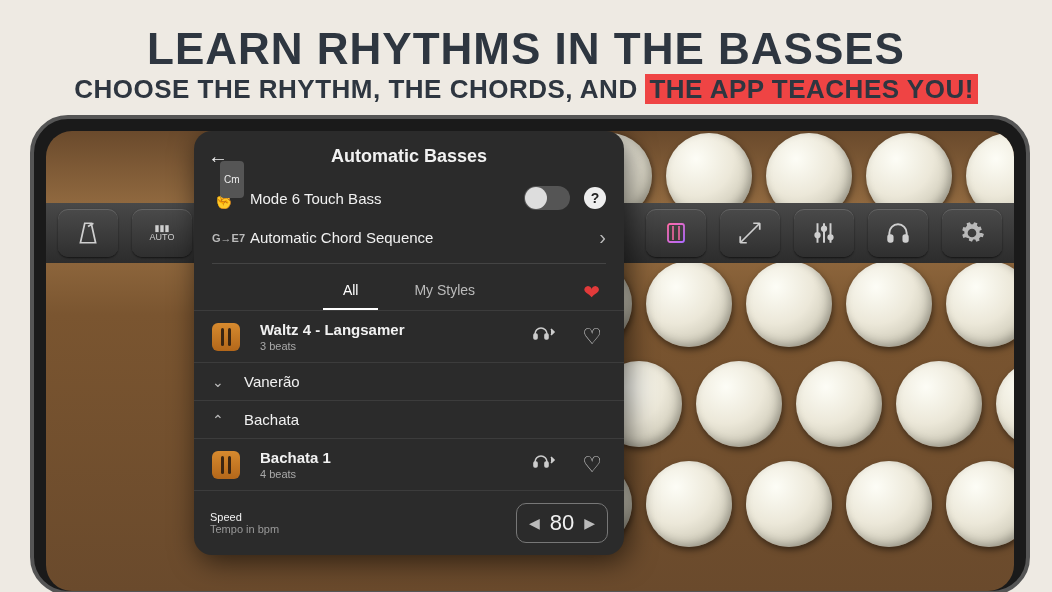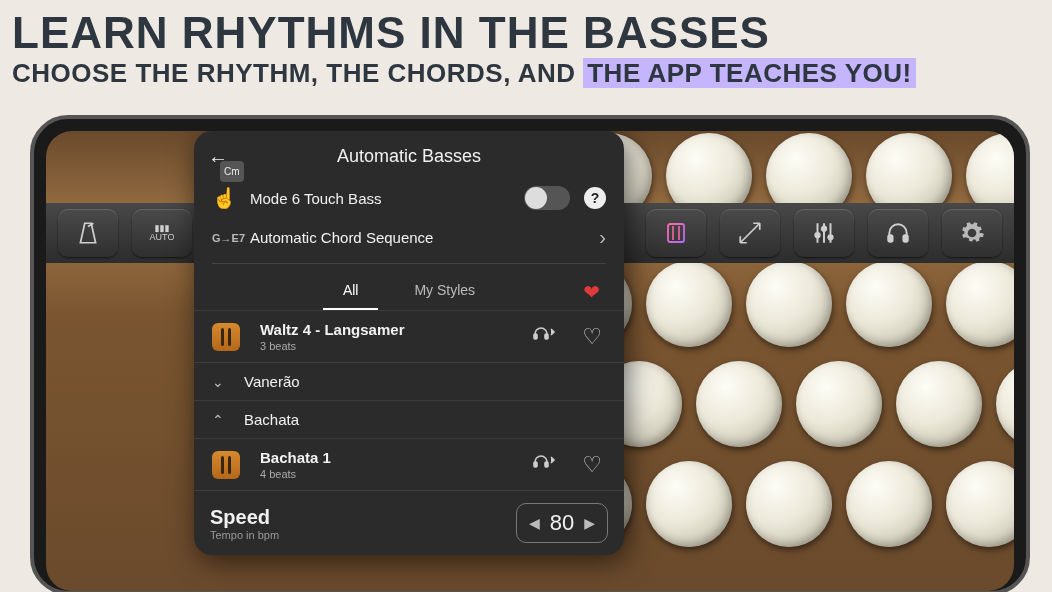--- a/index.html
+++ b/index.html
@@ -1,20 +1,20 @@
 <!DOCTYPE html>
 <html><head>
 <meta charset="utf-8">
 <style>
   * { margin: 0; padding: 0; box-sizing: border-box; }
   body { width: 1052px; height: 592px; font-family: -apple-system, Helvetica, Arial, sans-serif; background: #eeeae3; overflow: hidden; position: relative; }
-  .promo-header { text-align: left; padding: 8px 12px 4px; }
+  .promo-header { text-align: center; padding: 8px 12px 4px; margin-top: 16px; }
   .promo-title { font-size: 44px; font-weight: 800; color: #2e3640; letter-spacing: 1px; }
   .promo-subtitle { font-size: 26px; font-weight: 700; color: #2e3640; letter-spacing: 0.5px; }
-  .highlight { background: #c4b5fd; padding: 0 4px; }
+  .highlight { background: #ef4444; padding: 0 4px; }
   .device-frame { position: absolute; left: 30px; top: 115px; width: 1000px; height: 480px; background: #1a1a1a; border: 4px solid #555; border-radius: 38px; overflow: hidden; }
   .device-screen { position: absolute; left: 12px; top: 12px; right: 12px; bottom: 0; border-radius: 26px; overflow: hidden; background: linear-gradient(#6a4a2c 0%, #7e5a36 8%, #9a7144 20%, #7a5530 40%, #6a4a2c 100%); }
 
   
   .button-row { position: absolute; left: 0; right: 0; display: flex; gap: 14px; padding-left: 520px; }
   .row-1 { top: 2px; }
   .row-2 { top: 130px; padding-left: 500px; }
   .row-3 { top: 230px; padding-left: 550px; }
   .row-4 { top: 330px; padding-left: 500px; }
   .accordion-btn { width: 86px; height: 86px; border-radius: 50%; background: radial-gradient(circle at 35% 30%, #fdfdf6 0%, #ece8d9 45%, #c9c5b3 80%, #9e9a86 100%); box-shadow: inset -3px -3px 8px rgba(0,0,0,.25), 1px 3px 6px rgba(0,0,0,.5); flex-shrink: 0; }
@@ -23,22 +23,22 @@
   .toolbar { position: absolute; left: 0; right: 0; top: 72px; height: 60px; background: linear-gradient(#484848,#2c2c2c); display: flex; align-items: center; padding: 0 12px; gap: 14px; }
   .tool-btn { width: 60px; height: 48px; border-radius: 10px; background: linear-gradient(#4a4a4a,#2f2f2f); display: flex; align-items: center; justify-content: center; color: #cfcfcf; font-size: 24px; box-shadow: inset 0 1px 0 rgba(255,255,255,.15), 0 1px 2px rgba(0,0,0,.6); }
   .tool-spacer { flex: 1; }
   .tool-accent { color: #e7508b; }
 
   
   .panel { position: absolute; left: 148px; top: 0; width: 430px; background: #2b2b2b; border-radius: 18px; box-shadow: 4px 6px 28px rgba(0,0,0,.6); color: #f1f1f1; padding: 10px 0 0; }
   .panel-header { display: flex; align-items: center; padding: 4px 14px 10px; position: relative; }
   .back-wrap { position: relative; width: 36px; }
   .back-icon { font-size: 20px; }
-  .chip { position: absolute; left: 12px; top: 16px; background: #555; color: #eee; font-size: 10px; padding: 5px 4px; border-radius: 4px; }
-  .panel-title { flex: 1; text-align: center; font-size: 18px; font-weight: 400; }
+  .chip { position: absolute; left: 12px; top: 16px; background: #555; color: #eee; font-size: 10px; padding: 13px 4px; border-radius: 4px; }
+  .panel-title { flex: 1; text-align: center; font-size: 18px; font-weight: 700; }
   .panel-header .spacer-r { width: 36px; }
 
   .option-row { display: flex; align-items: center; gap: 14px; padding: 8px 18px; font-size: 15px; }
   .option-icon { width: 24px; text-align: center; color: #bbb; font-size: 20px; }
   .option-label { flex: 1; }
   .toggle { width: 46px; height: 24px; background: #555; border-radius: 20px; position: relative; }
   .toggle .knob { position: absolute; width: 22px; height: 22px; background: #ddd; border-radius: 50%; top: 1px; left: 1px; }
   .help-icon { width: 22px; height: 22px; border-radius: 50%; background: #eee; color: #222; font-weight: 800; display: flex; align-items: center; justify-content: center; font-size: 14px; }
   .chev { color: #bbb; font-size: 20px; }
 
@@ -56,21 +56,21 @@
   .style-icon:after { height: 18px; left: 16px; top: 5px; }
   .style-text { flex: 1; }
   .style-name { font-size: 15px; font-weight: 600; }
   .style-beats { font-size: 11px; color: #aaa; margin-top: 2px; }
   .preview-icon, .fav-icon { width: 28px; color: #ccc; font-size: 22px; text-align: center; }
 
   .group-header { display: flex; align-items: center; gap: 12px; padding: 10px 18px; border-top: 1px solid #3c3c3c; font-size: 15px; }
   .group-arrow { color: #bbb; width: 20px; font-size: 14px; }
 
   .speed-row { display: flex; align-items: center; padding: 12px 16px; border-top: 1px solid #3c3c3c; gap: 10px; }
-  .speed-text .s-label { font-weight: 700; font-size: 20px; }
+  .speed-text .s-label { font-weight: 400; font-size: 11px; }
   .speed-text .s-sub { font-size: 11px; color: #999; }
   .speed-text { flex: 1; }
   .speed-box { display: flex; align-items: center; gap: 10px; border: 1.5px solid #777; border-radius: 10px; padding: 6px 12px; font-size: 22px; }
   .tri { color: #bbb; font-size: 14px; }
 </style>
 </head>
 <body>
 
 <div class="promo-header">
   <div class="promo-title">LEARN RHYTHMS IN THE BASSES</div>

